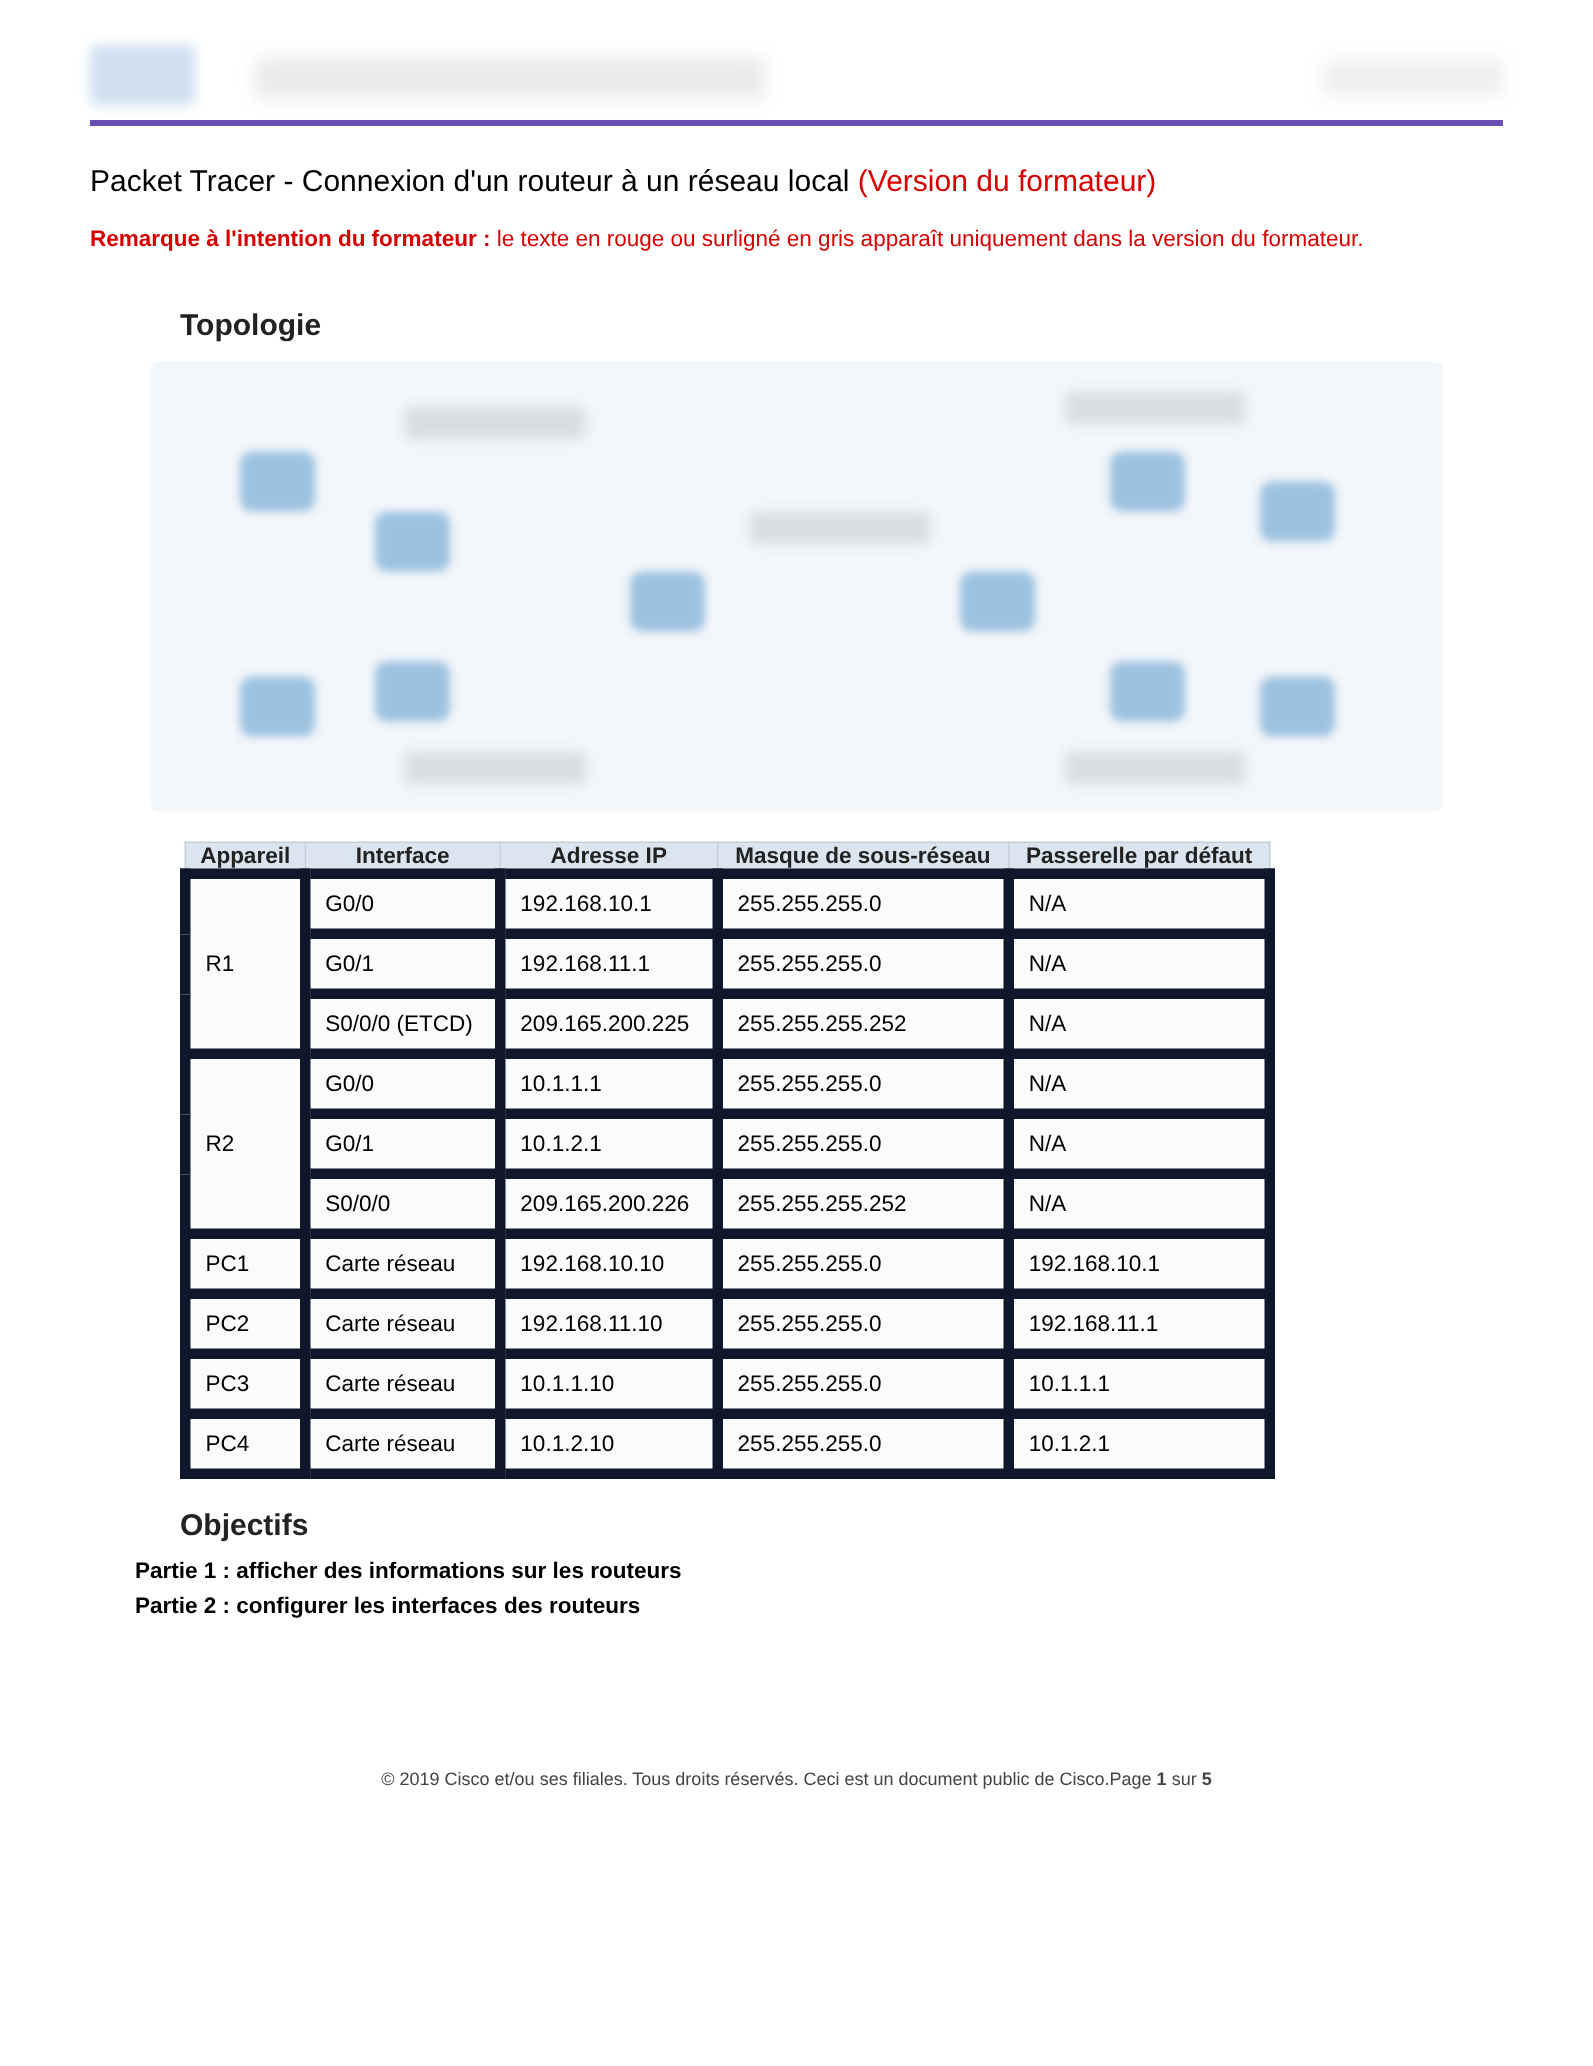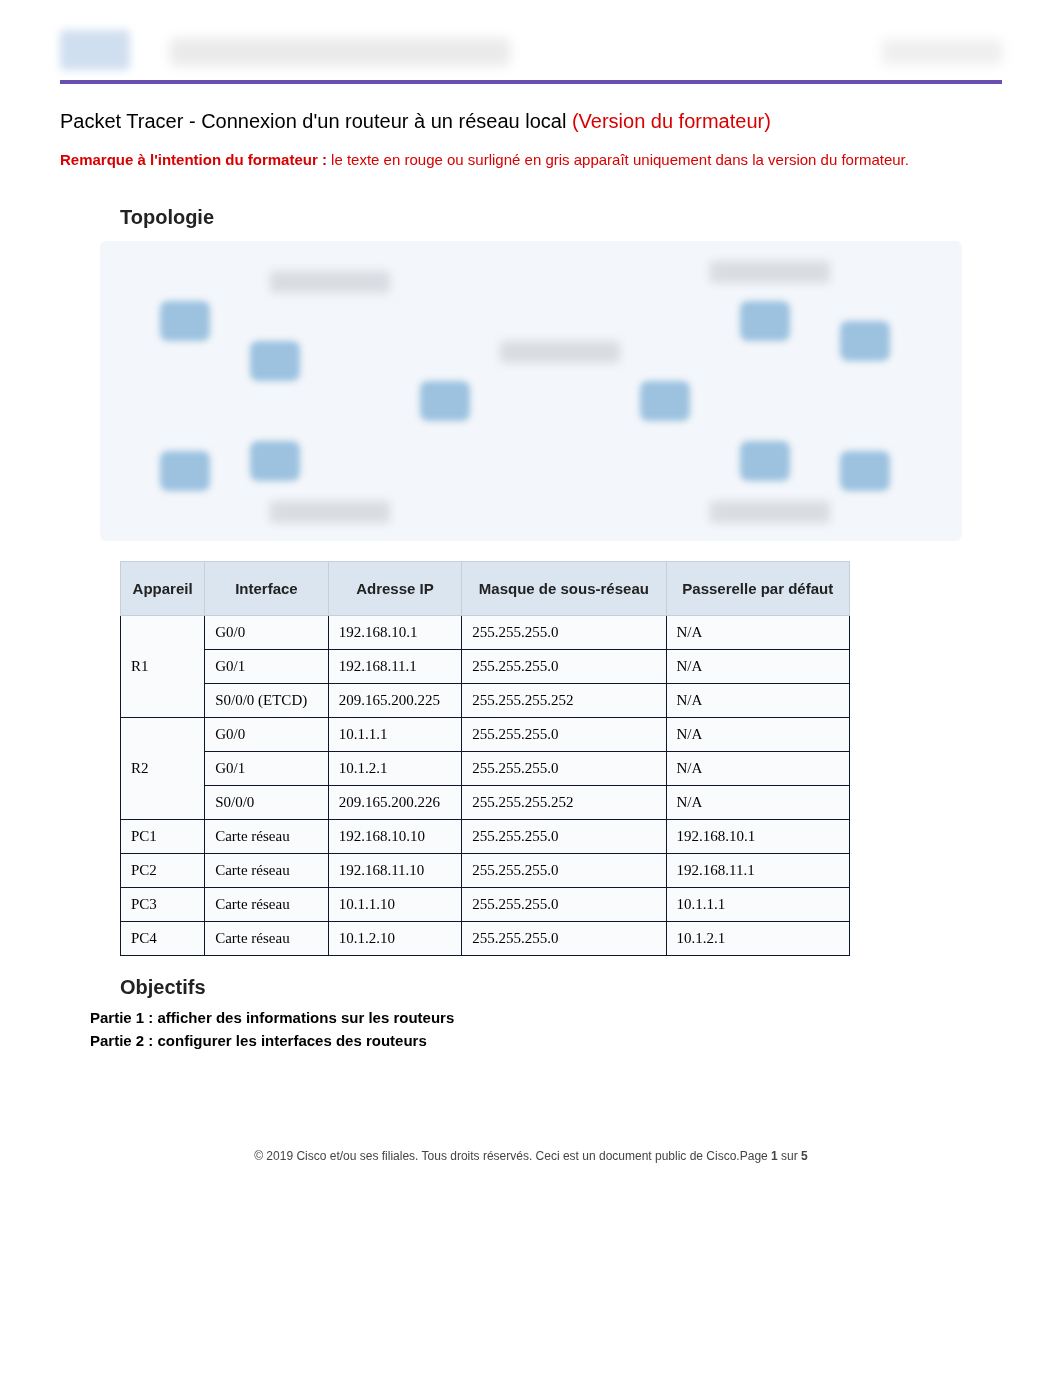--- a/index.html
+++ b/index.html
@@ -96,31 +96,30 @@
   }
   table.addr {
     margin: 10px 60px 20px 60px;
     border-collapse: collapse;
     width: 730px;
     font-size: 15px;
   }
   table.addr th {
     background: #dbe5ef;
     border: 1px solid #c5cfd9;
-    padding: 18px 8px;
+    padding: 0 8px;
     font-weight: bold;
     color: #222;
     text-align: center;
   }
   table.addr td {
-    border: 1px solid #0f172a;
+    border: 7px solid #0f172a;
     padding: 8px 10px;
     text-align: left;
     background: #fafbfc;
-    font-family: Liberation Serif, serif;
   }
   table.addr td.device {
     background: #fafbfc;
     font-weight: normal;
     vertical-align: middle;
   }
   .objective-line {
     font-size: 15px;
     font-weight: bold;
     margin: 6px 0 6px 30px;

